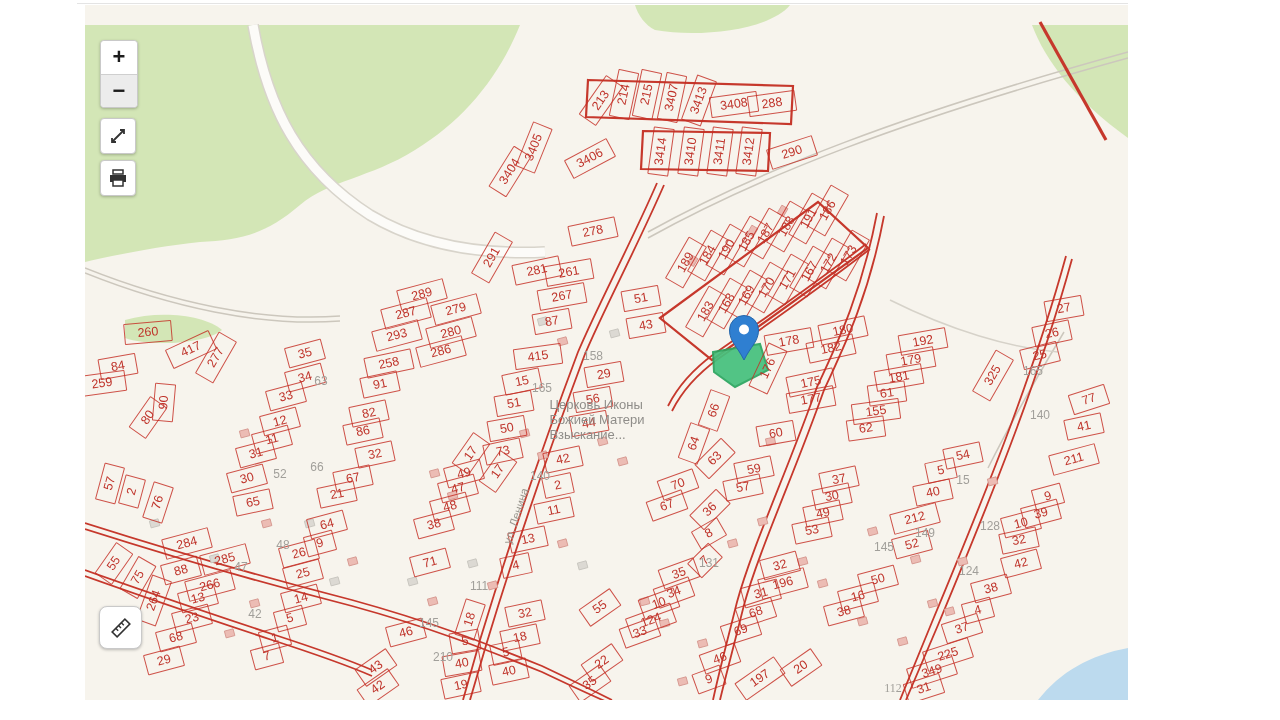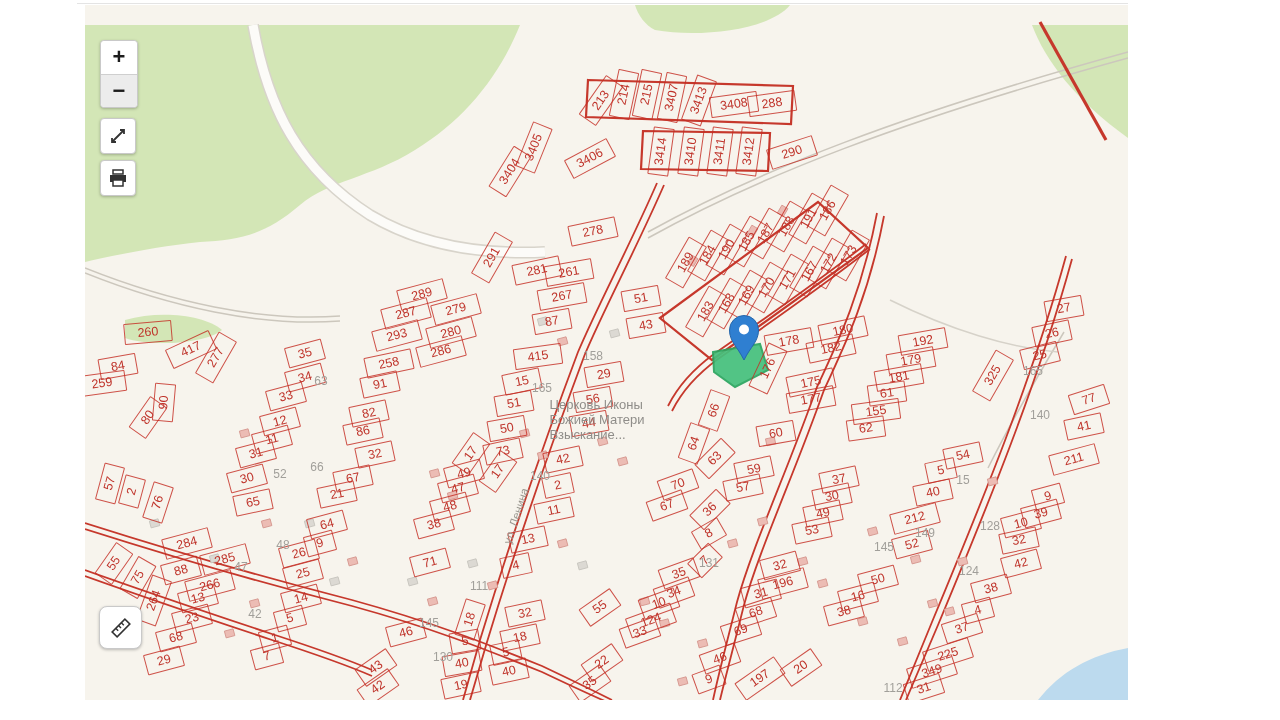--- a/index.html
+++ b/index.html
@@ -349,25 +349,25 @@
         <div class="glabel" style="left: 232px; top: 462px;">66</div>
         <div class="glabel" style="left: 195px; top: 469px;">52</div>
         <div class="glabel" style="left: 884px; top: 566px;">124</div>
         <div class="glabel" style="left: 905px; top: 521px;">128</div>
         <div class="glabel" style="left: 624px; top: 558px;">131</div>
         <div class="glabel" style="left: 170px; top: 609px;">42</div>
         <div class="glabel" style="left: 198px; top: 540px;">48</div>
         <div class="glabel" style="left: 156px; top: 562px;">47</div>
         <div class="glabel" style="left: 799px; top: 542px;">145</div>
         <div class="glabel" style="left: 840px; top: 528px;">149</div>
-        <div class="glabel" style="left: 808px; top: 683px;">112</div>
+        <div class="glabel" style="left: 808px; top: 683px; font-family: Liberation Serif, serif;">112</div>
         <div class="glabel" style="left: 878px; top: 475px;">15</div>
         <div class="glabel" style="left: 344px; top: 618px;">145</div>
         <div class="glabel" style="left: 394px; top: 581px;">111</div>
-        <div class="glabel" style="left: 358px; top: 652px;">130</div>
+        <div class="glabel" style="left: 358px; top: 652px;">210</div>
       </div>
 
     <div id="church">
       <span style="display:block">Церковь Иконы</span>
       <span style="display:block">Божией Матери</span>
       <span style="display:block">Взыскание...</span>
     </div>
     <div id="street-label">ул. Ленина</div>
 
     <svg id="pin" viewBox="0 0 44 56">

